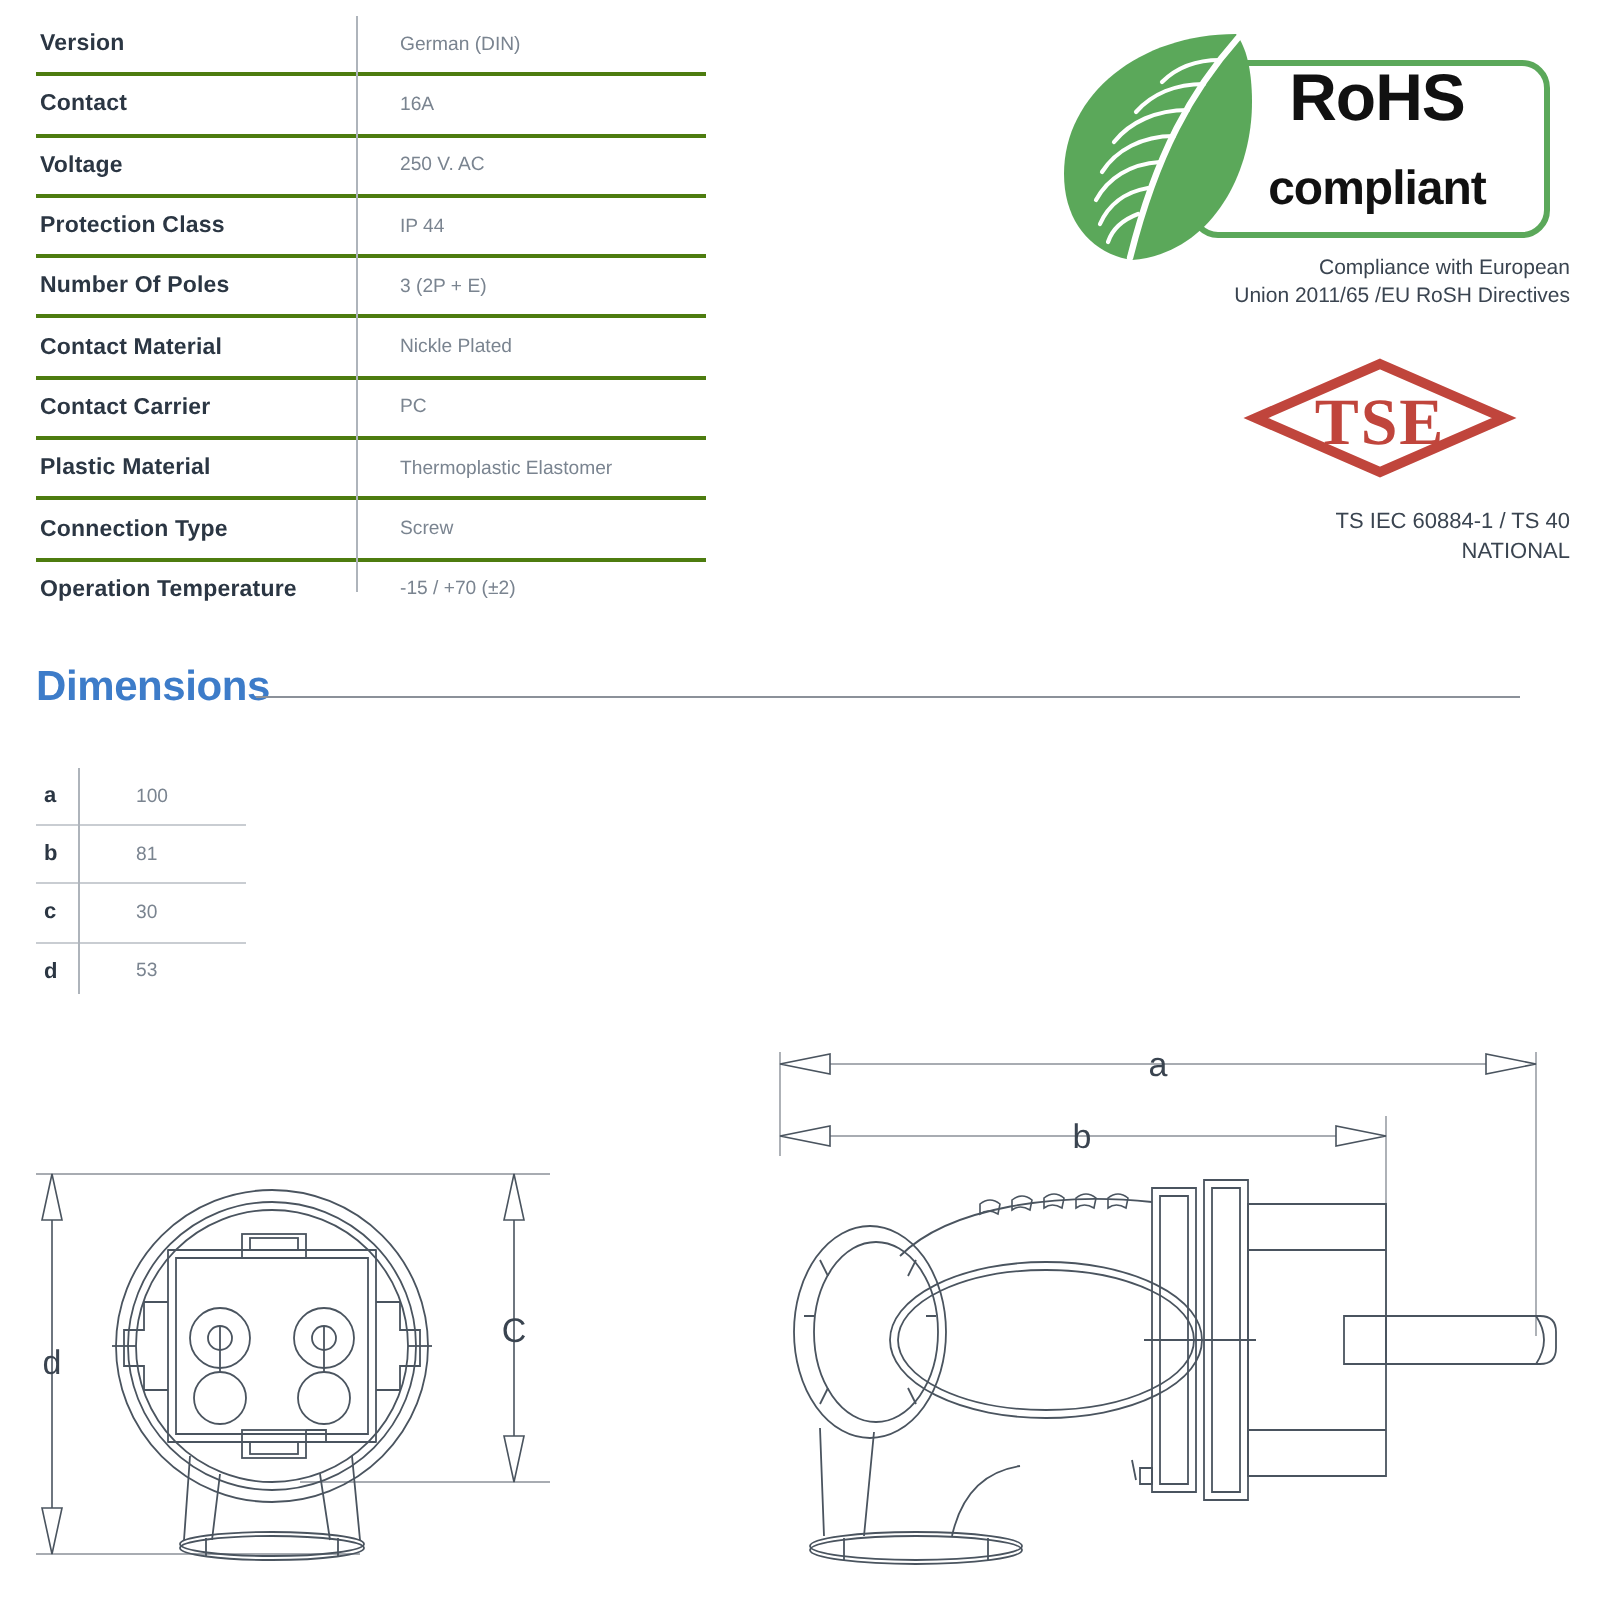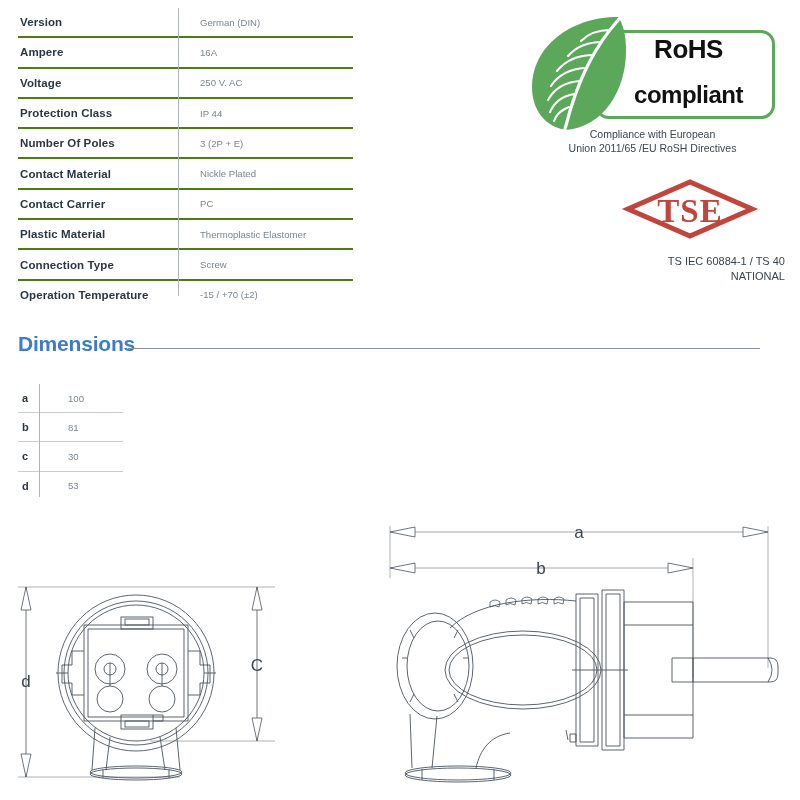--- a/index.html
+++ b/index.html
@@ -62,31 +62,31 @@
     border: 3px solid #5ba85a;
     border-radius: 14px;
     box-sizing: border-box;
   }
   #rohs-leaf { position: absolute; left: 6px; top: 3px; width: 104px; height: 122px; }
   #rohs-text-wrap {
     position: absolute; left: 86px; top: 24px; width: 165px;
     text-align: center;
   }
   #rohs-main {
-    font-size: 26px; font-weight: bold; color: #111111;
+    font-size: 33px; font-weight: bold; color: #111111;
     line-height: 34px; letter-spacing: -.5px;
   }
   #rohs-sub {
     font-size: 24px; font-weight: bold; color: #111111;
     line-height: 25px; letter-spacing: -.5px; margin-top: 16px;
   }
   .rohs-caption {
     position: absolute;
     width: 265px;
-    text-align: center;
+    text-align: right;
     font-size: 10.5px;
     color: #3a4450;
   }
   #rohs-caption-1 { top: 120px; left: 0; }
   #rohs-caption-2 { top: 134px; left: 0; }
 
   
   #tse-badge { left: 560px; top: 180px; width: 225px; height: 105px; }
   #tse-diamond { position: absolute; left: 65px; top: 0px; width: 130px; height: 58px; }
   .tse-caption {
@@ -151,21 +151,21 @@
 </head>
 <body>
 
 <div class="abs" id="spec-table">
 
   <div class="spec-row">
     <div class="spec-label">Version</div>
     <div class="spec-value">German (DIN)</div>
   </div>
   <div class="spec-row">
-    <div class="spec-label">Ampere</div>
+    <div class="spec-label">Contact</div>
     <div class="spec-value">16A</div>
   </div>
   <div class="spec-row">
     <div class="spec-label">Voltage</div>
     <div class="spec-value">250 V. AC</div>
   </div>
   <div class="spec-row">
     <div class="spec-label">Protection Class</div>
     <div class="spec-value">IP 44</div>
   </div>

